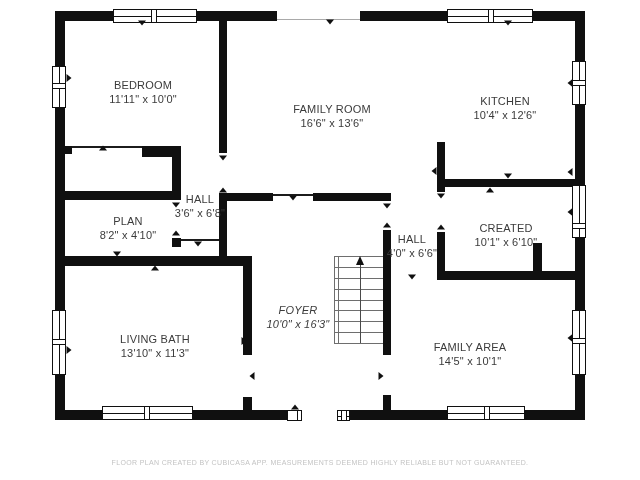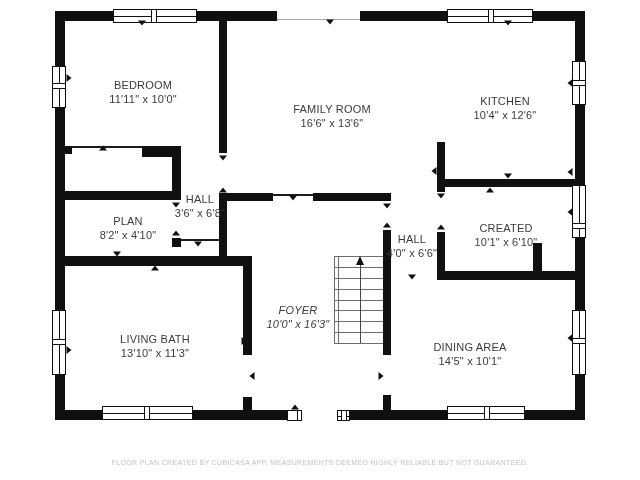--- a/index.html
+++ b/index.html
@@ -180,17 +180,17 @@
     </div>
     <div class="room-label" style="left: 298px; top: 317px; color: rgb(59, 59, 59); font-style: italic;">
       <div>FOYER</div>
       <div>10'0" x 16'3"</div>
     </div>
     <div class="room-label" style="left: 155px; top: 346px; color: rgb(59, 59, 59);">
       <div>LIVING BATH</div>
       <div>13'10" x 11'3"</div>
     </div>
     <div class="room-label" style="left: 470px; top: 354px; color: rgb(59, 59, 59);">
-      <div>DINING AREA</div>
+      <div>FAMILY AREA</div>
       <div>14'5" x 10'1"</div>
     </div>
   </div>
 <div class="footer-note">FLOOR PLAN CREATED BY CUBICASA APP. MEASUREMENTS DEEMED HIGHLY RELIABLE BUT NOT GUARANTEED.</div>
 
 </body></html>

